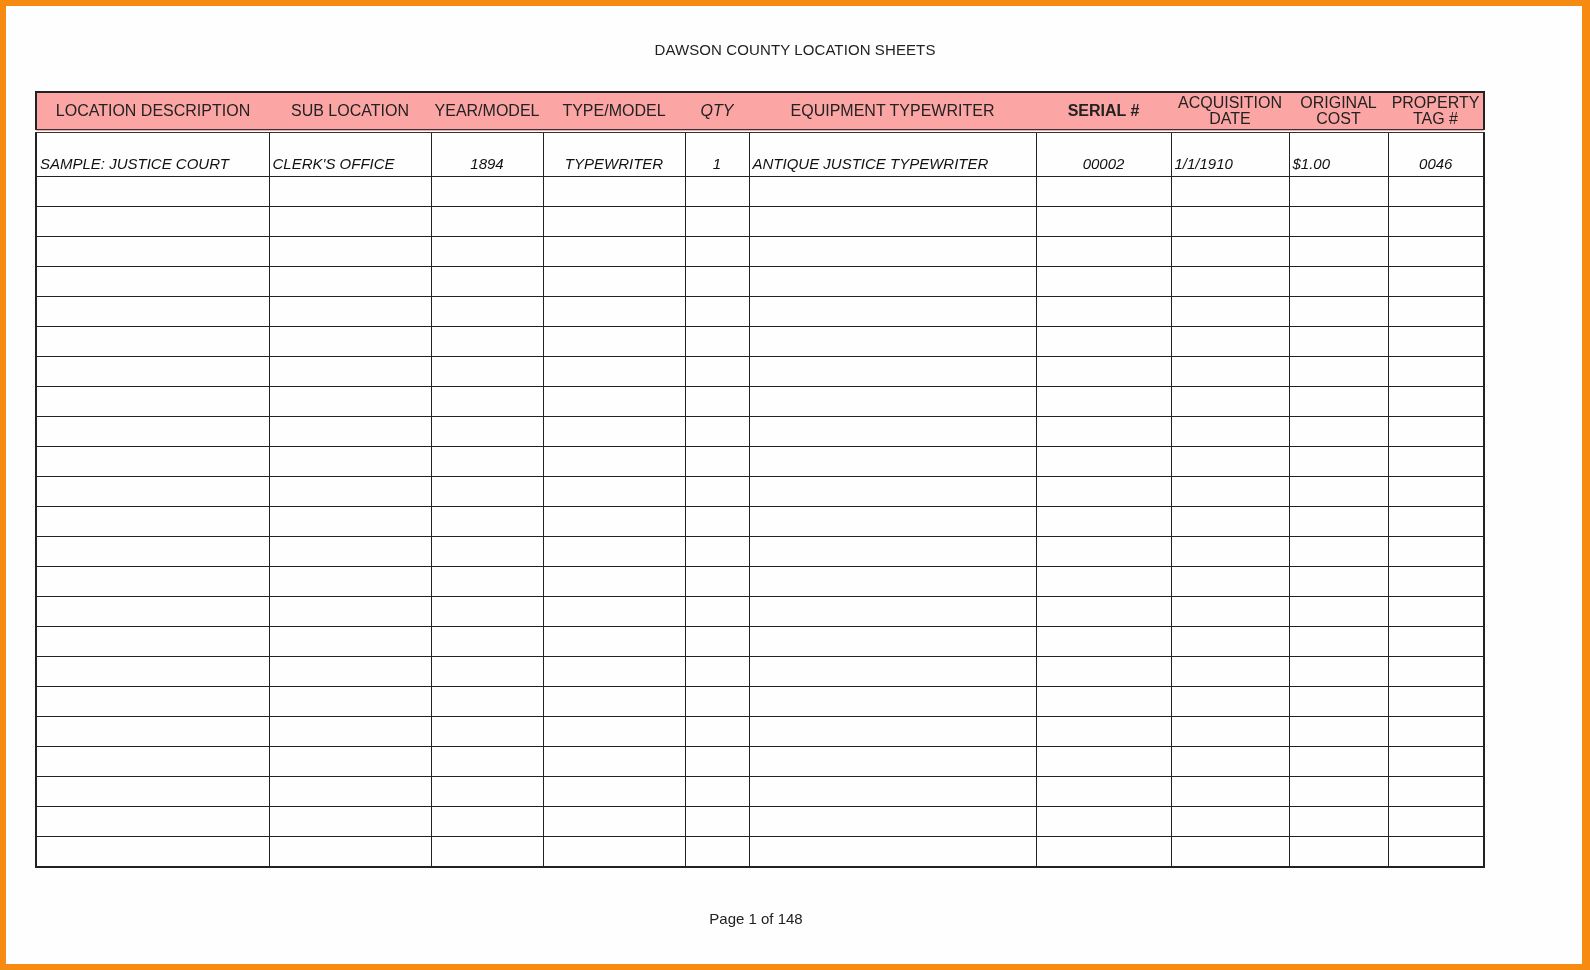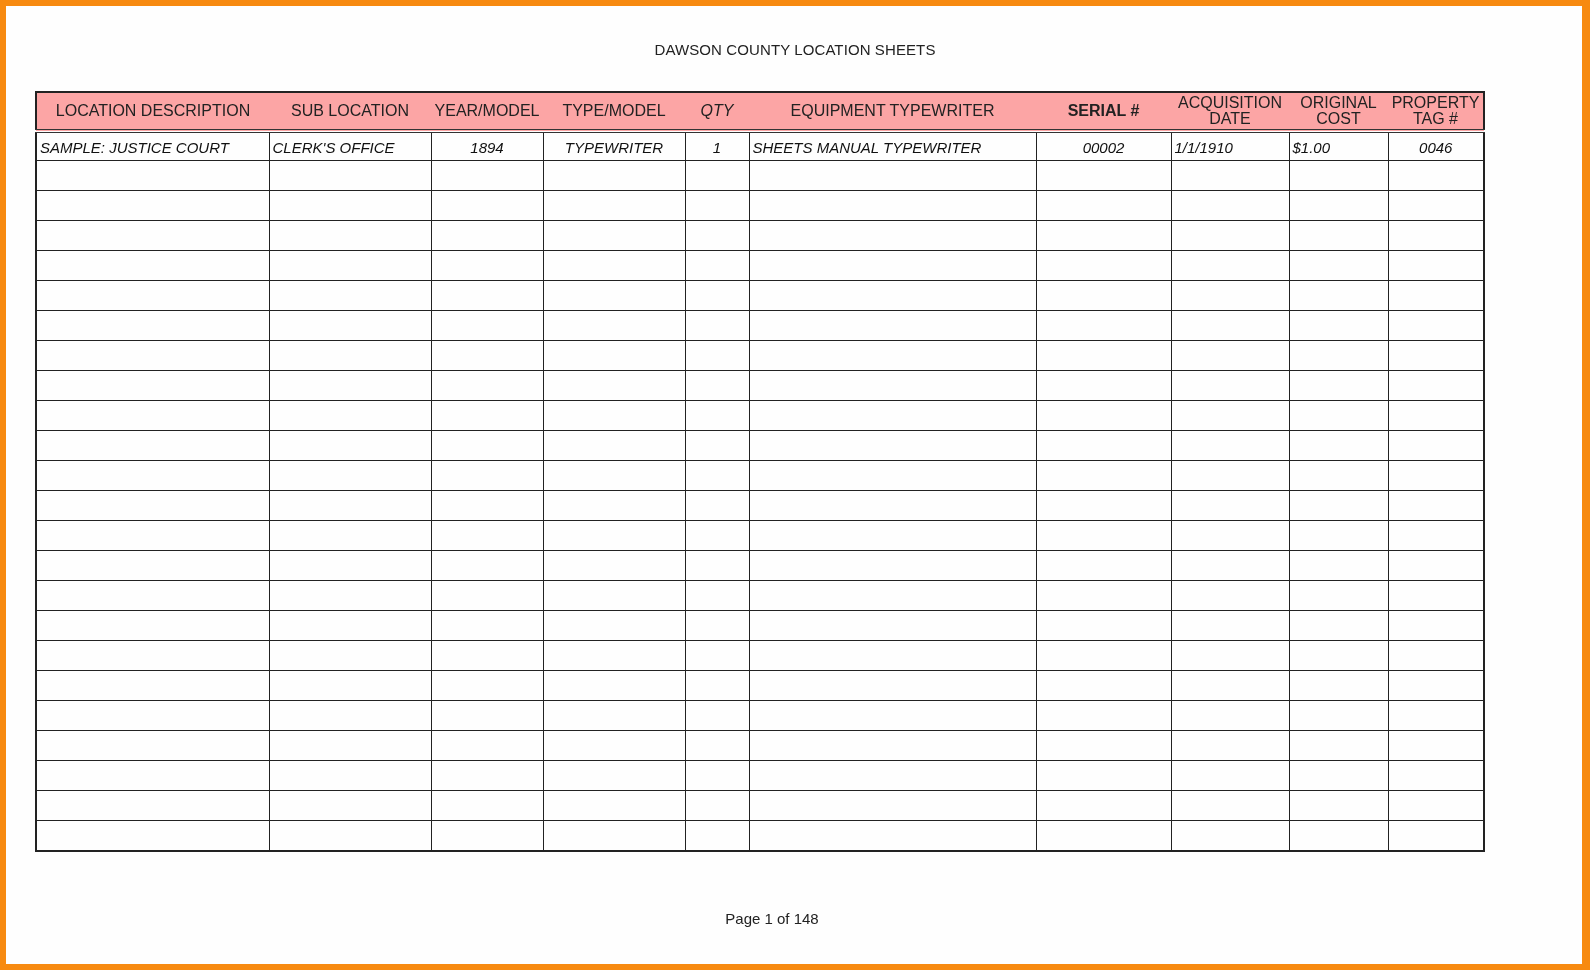--- a/index.html
+++ b/index.html
@@ -32,23 +32,23 @@
   }
   table.inv td {
     height: 29px; padding: 0 3px;
     border: 1.5px solid #222;
     font-style: italic; font-size: 15px; color: #111;
     white-space: nowrap; overflow: hidden;
   }
   table.inv td.c { text-align: center; }
   table.inv td.r { text-align: left; }
   table.inv td.l { text-align: left; }
-  table.inv tr.sample td { height: 25px; padding-top: 2px; }
+  table.inv tr.sample td { height: 25px; padding-top: 18px; }
   .footer {
-    position: absolute; left: 16px; width: 1512px; top: 910px;
+    position: absolute; left: 0; width: 1512px; top: 910px;
     text-align: center; font-size: 15px; color: #222;
   }
 </style>
 </head>
 <body>
 
 <div class="page"></div>
 <div class="title">DAWSON COUNTY LOCATION SHEETS</div>
 
 <table class="inv">
@@ -78,21 +78,21 @@
         <th style="width: 91px; border-left: none;"><span>PROPERTY</span><br><span>TAG #</span></th>
       </tr>
     </thead>
   <tbody id="tbody">
       <tr class="sample">
         <td class="l">SAMPLE: JUSTICE COURT</td>
         <td class="l">CLERK'S OFFICE</td>
         <td class="c">1894</td>
         <td class="c">TYPEWRITER</td>
         <td class="c">1</td>
-        <td class="l">SHEETS MANUAL TYPEWRITER</td>
+        <td class="l">ANTIQUE JUSTICE TYPEWRITER</td>
         <td class="c">00002</td>
         <td class="r">1/1/1910</td>
         <td class="r">$1.00</td>
         <td class="c">0046</td>
       </tr>
       <tr>
         <td></td>
         <td></td>
         <td></td>
         <td></td>

